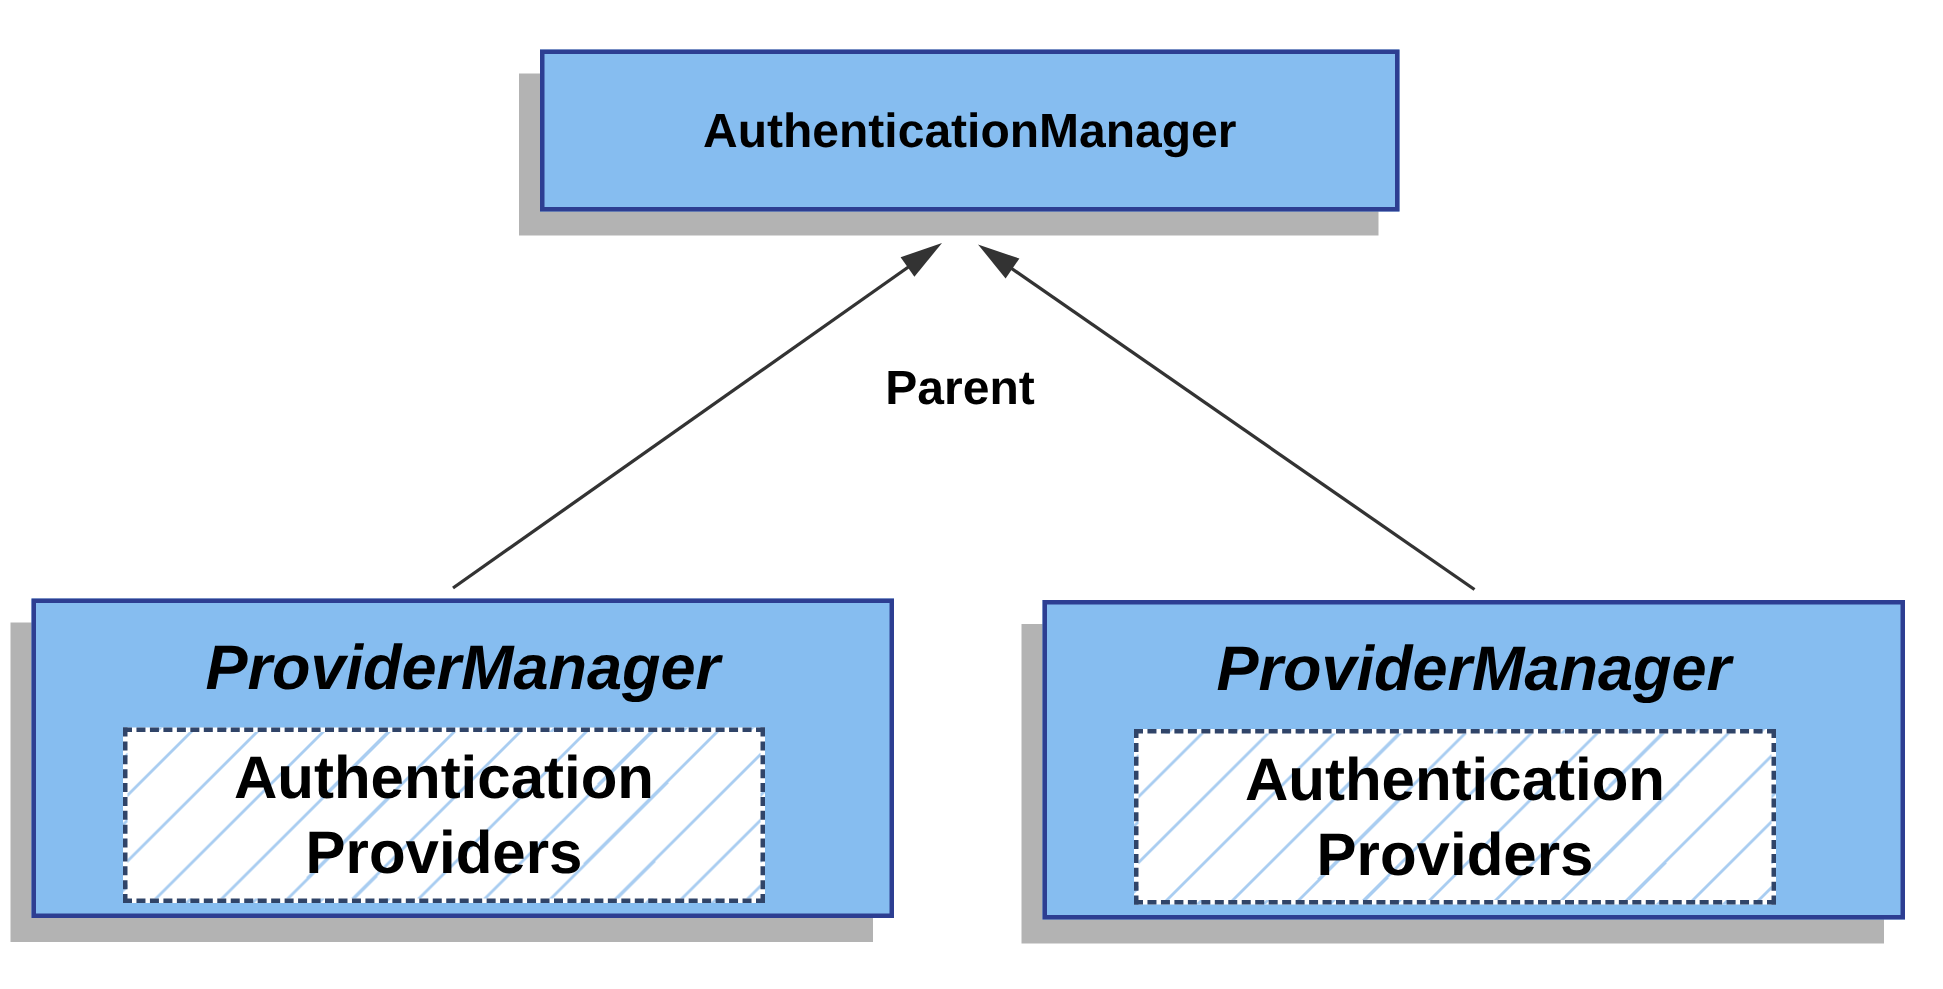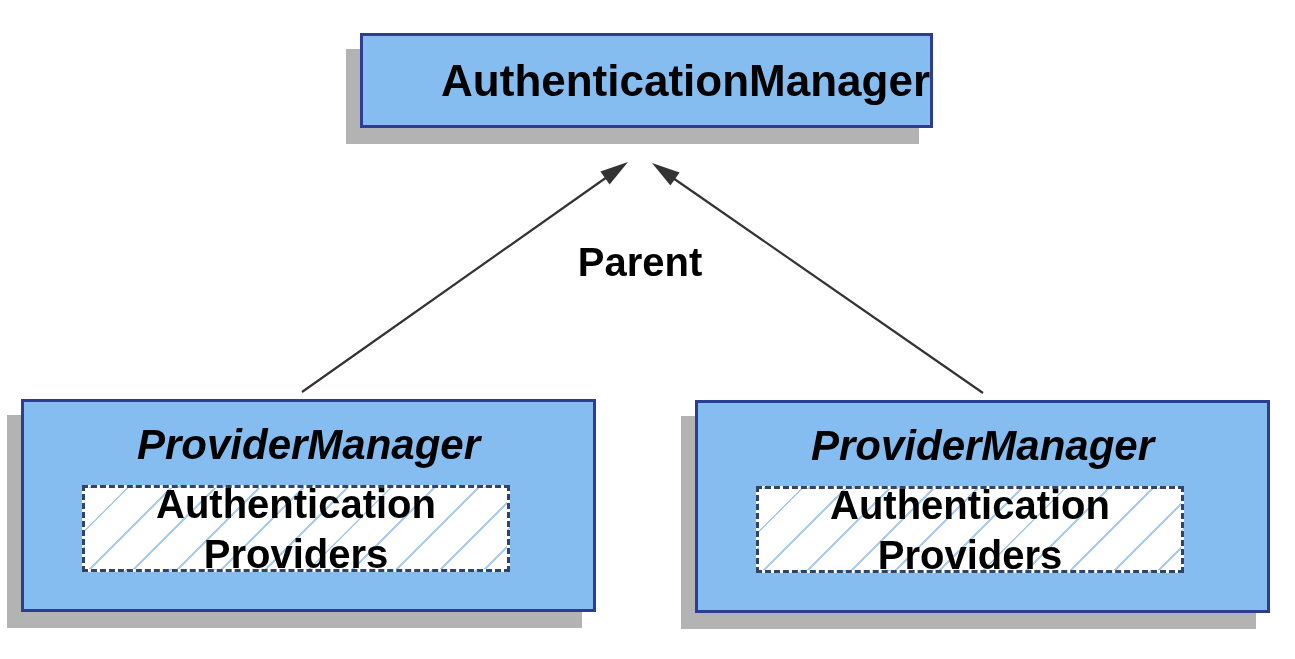--- a/index.html
+++ b/index.html
@@ -22,45 +22,45 @@
     box-sizing: border-box;
     background: var(--box-fill, #86bdf0);
     border: 3px solid var(--box-border, #2d3e92);
     box-shadow: -14px 16px 0 0 var(--box-shadow, #b3b3b3);
     color: var(--text, #000000);
     font-weight: bold;
     text-align: center;
   }
   .node-auth-manager {
     left: 360px; top: 33px;
-    width: 573px; height: 95px;
+    width: 573px; height: 108px;
     display: flex;
     align-items: center;
-    justify-content: flex-end;
-    font-size: 44px;
+    justify-content: center;
+    font-size: 32px;
   }
   .node-provider {
     width: 575px; height: 213px;
   }
   .node-provider-left  { left: 21px;  top: 399px; }
   .node-provider-right { left: 695px; top: 400px; }
 
   .provider-title {
     display: block;
     margin-top: 14px;
     font-size: 42px;
     line-height: 1.4;
     font-style: italic;
   }
 
   
   .inner-providers {
     position: absolute;
     left: 58px; top: 83px;
-    width: 428px; height: 87px;
+    width: 428px; height: 117px;
     box-sizing: border-box;
     border: 3px dashed var(--dashed-border, #304468);
     background-color: #ffffff;
     background-image: repeating-linear-gradient(
       135deg,
       rgba(0,0,0,0) 0px,
       rgba(0,0,0,0) 29px,
       var(--hatch-line, #a9cdf1) 29px,
       var(--hatch-line, #a9cdf1) 31px
     );
@@ -91,21 +91,21 @@
   .edge-head {
     fill: var(--arrow, #333333);
     stroke: none;
   }
 
   .edge-label {
     position: absolute;
     left: 540px; top: 240px;
     width: 200px;
     text-align: center;
-    font-size: 40px;
+    font-size: 32px;
     font-weight: bold;
     color: var(--text, #000000);
   }
 </style>
 </head>
 <body>
 
 <div class="canvas">
 
   <div class="node node-auth-manager">

